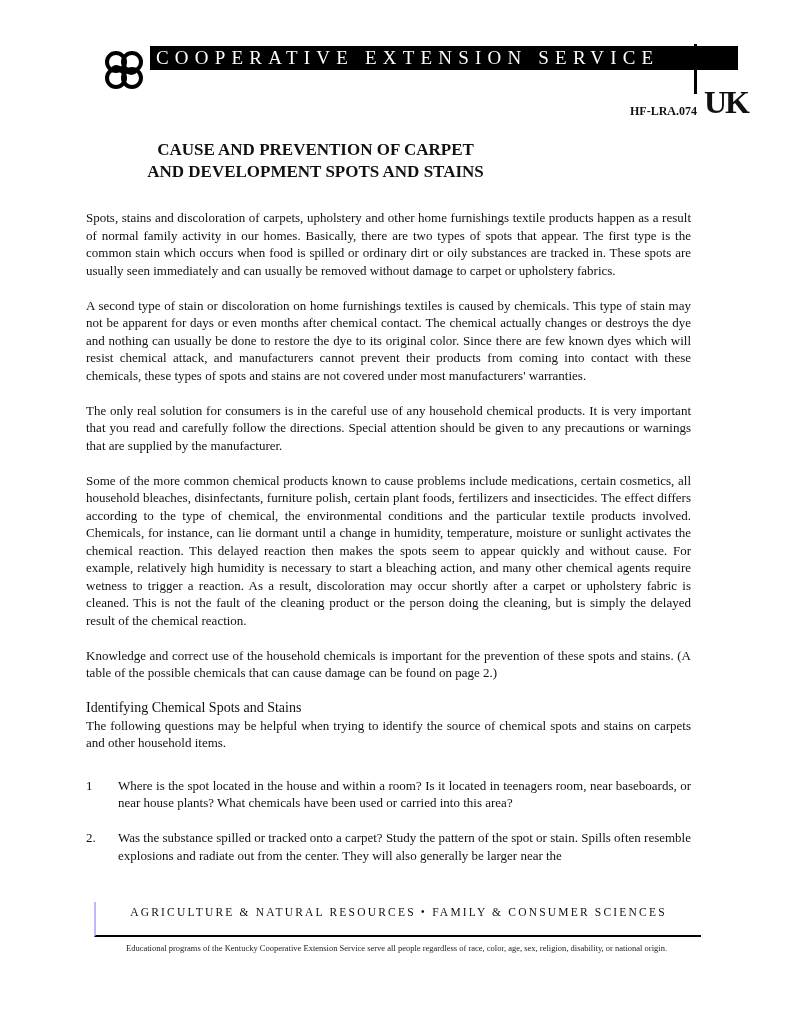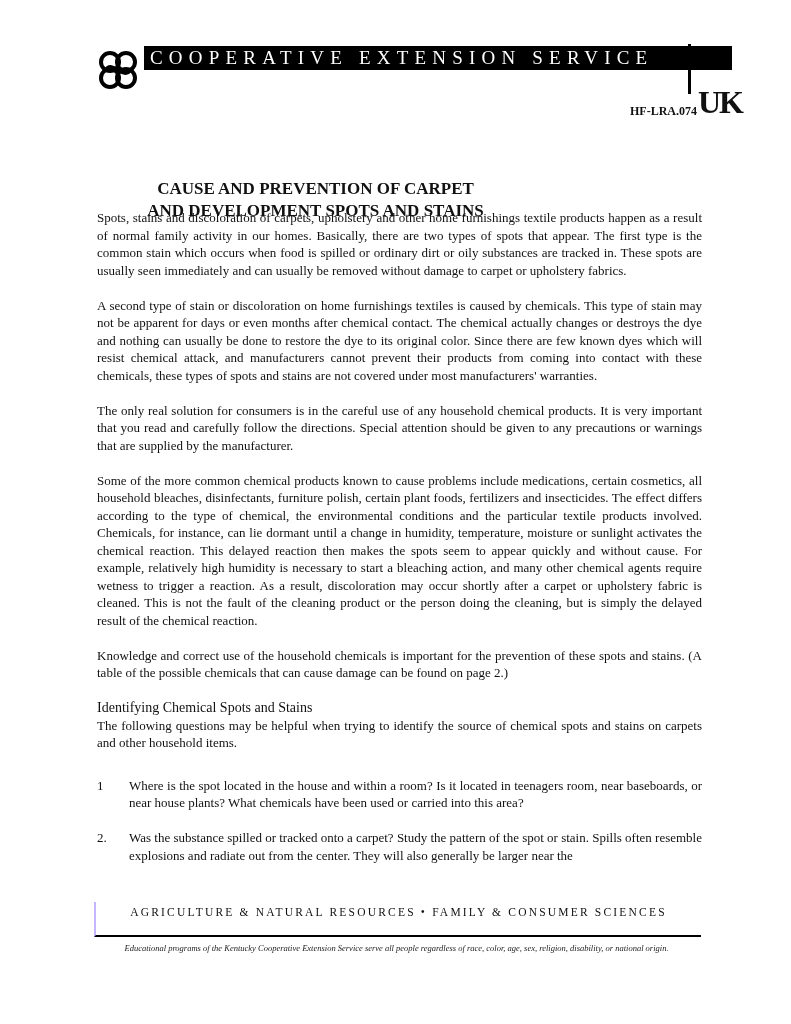--- a/index.html
+++ b/index.html
@@ -1,42 +1,42 @@
 <!DOCTYPE html>
 <html><head>
 <meta charset="utf-8">
 <style>
   html, body { margin: 0; padding: 0; background: #ffffff; }
   body { width: 791px; height: 1024px; position: relative; overflow: hidden; font-family: "Liberation Serif", "DejaVu Serif", serif; color: #111; }
 
-  .header { position: absolute; left: 94px; top: 44px; width: 610px; height: 50px; }
+  .header { position: absolute; left: 100px; top: 44px; width: 610px; height: 50px; }
   .logo { position: absolute; left: 2px; top: 6px; width: 44px; height: 40px; }
   .banner { position: absolute; left: 50px; top: 2px; width: 592px; }
   .banner-top { background: #000; color: #fff; height: 24px; width: 588px; font-size: 19px; letter-spacing: 6.2px; line-height: 24px; padding-left: 6px; box-sizing: border-box; white-space: nowrap; overflow: hidden; }
   .banner-bottom { color: #111; font-size: 13px; letter-spacing: 3.3px; line-height: 18px; padding-left: 6px; white-space: nowrap; }
   .banner-divider { position: absolute; left: 594px; top: 0; width: 3px; height: 50px; background: #000; }
   .uk { position: absolute; left: 604px; top: 8px; font-size: 32px; font-weight: bold; letter-spacing: -2px; line-height: 36px; margin-top: 32px; }
 
   .doc-id { position: absolute; right: 94px; top: 104px; font-size: 12px; font-weight: bold; }
 
-  .title { position: absolute; left: 0; width: 631px; top: 139px; text-align: center; font-size: 17px; font-weight: bold; line-height: 22px; margin-top: 39px; }
+  .title { position: absolute; left: 0; width: 631px; top: 139px; text-align: center; font-size: 17px; font-weight: bold; line-height: 22px; }
 
-  .body { position: absolute; left: 97px; top: 209px; width: 605px; font-size: 13px; line-height: 17.5px; text-align: justify; }
+  .body { position: absolute; left: 86px; top: 209px; width: 605px; font-size: 13px; line-height: 17.5px; text-align: justify; }
   .body p { margin: 0 0 17.5px 0; }
   .section-heading { font-weight: normal; font-size: 14px; margin: 10px 0 0 0; }
   .section-intro { margin: 0 0 25px 0; }
   .qlist { margin: 0; padding: 0; list-style: none; }
   .qitem { display: flex; margin-bottom: 17.5px; }
   .qnum { width: 32px; flex: 0 0 32px; }
   .qtext { flex: 1; }
 
   .footer-box { position: absolute; left: 94px; top: 902px; width: 605px; height: 33px; border-left: 2px solid #c4b5fd; border-bottom: 2px solid #000; }
   .footer-line { text-align: center; font-size: 11.5px; letter-spacing: 2.2px; line-height: 14px; color: #111; white-space: nowrap; }
   .footer-line:first-child { margin-top: 3px; }
-  .disclaimer { position: absolute; left: 94px; top: 943px; width: 605px; text-align: center; font-size: 8.5px; font-style: italic; color: #222; white-space: nowrap; }
+  .disclaimer { position: absolute; left: 94px; top: 943px; width: 605px; text-align: center; font-size: 8.5px; color: #222; white-space: nowrap; }
 </style>
 </head>
 <body>
 
 <div class="header">
   <svg class="logo" viewBox="0 0 44 40">
     <circle cx="14" cy="12" r="9" fill="none" stroke="#000" stroke-width="4"></circle>
     <circle cx="30" cy="12" r="9" fill="none" stroke="#000" stroke-width="4"></circle>
     <circle cx="14" cy="28" r="9" fill="none" stroke="#000" stroke-width="4"></circle>
     <circle cx="30" cy="28" r="9" fill="none" stroke="#000" stroke-width="4"></circle>

